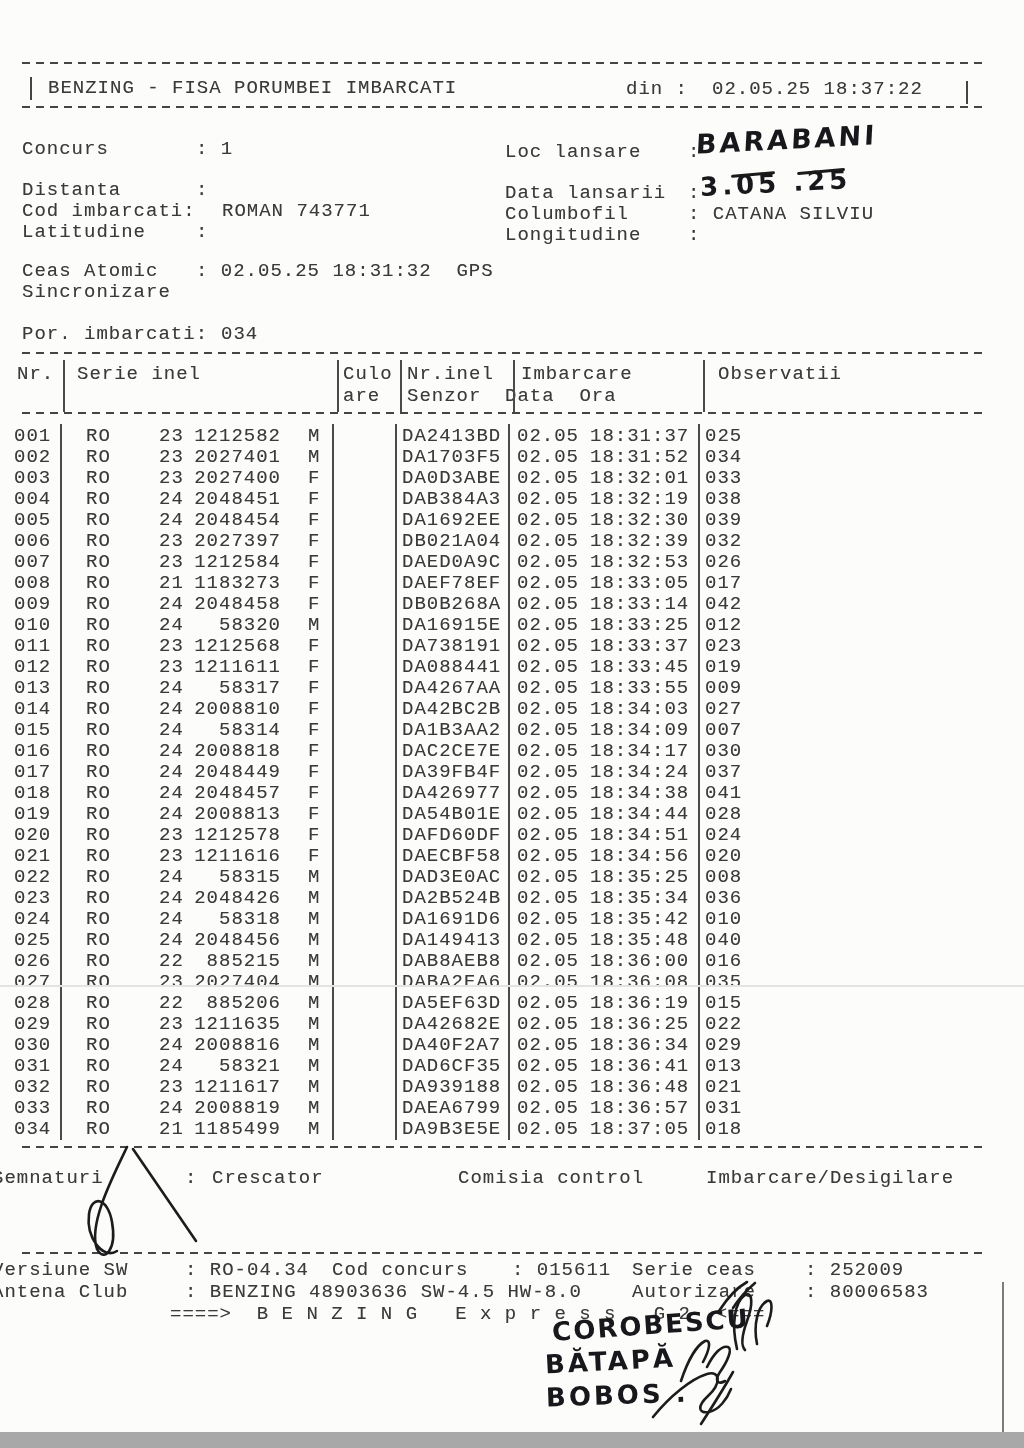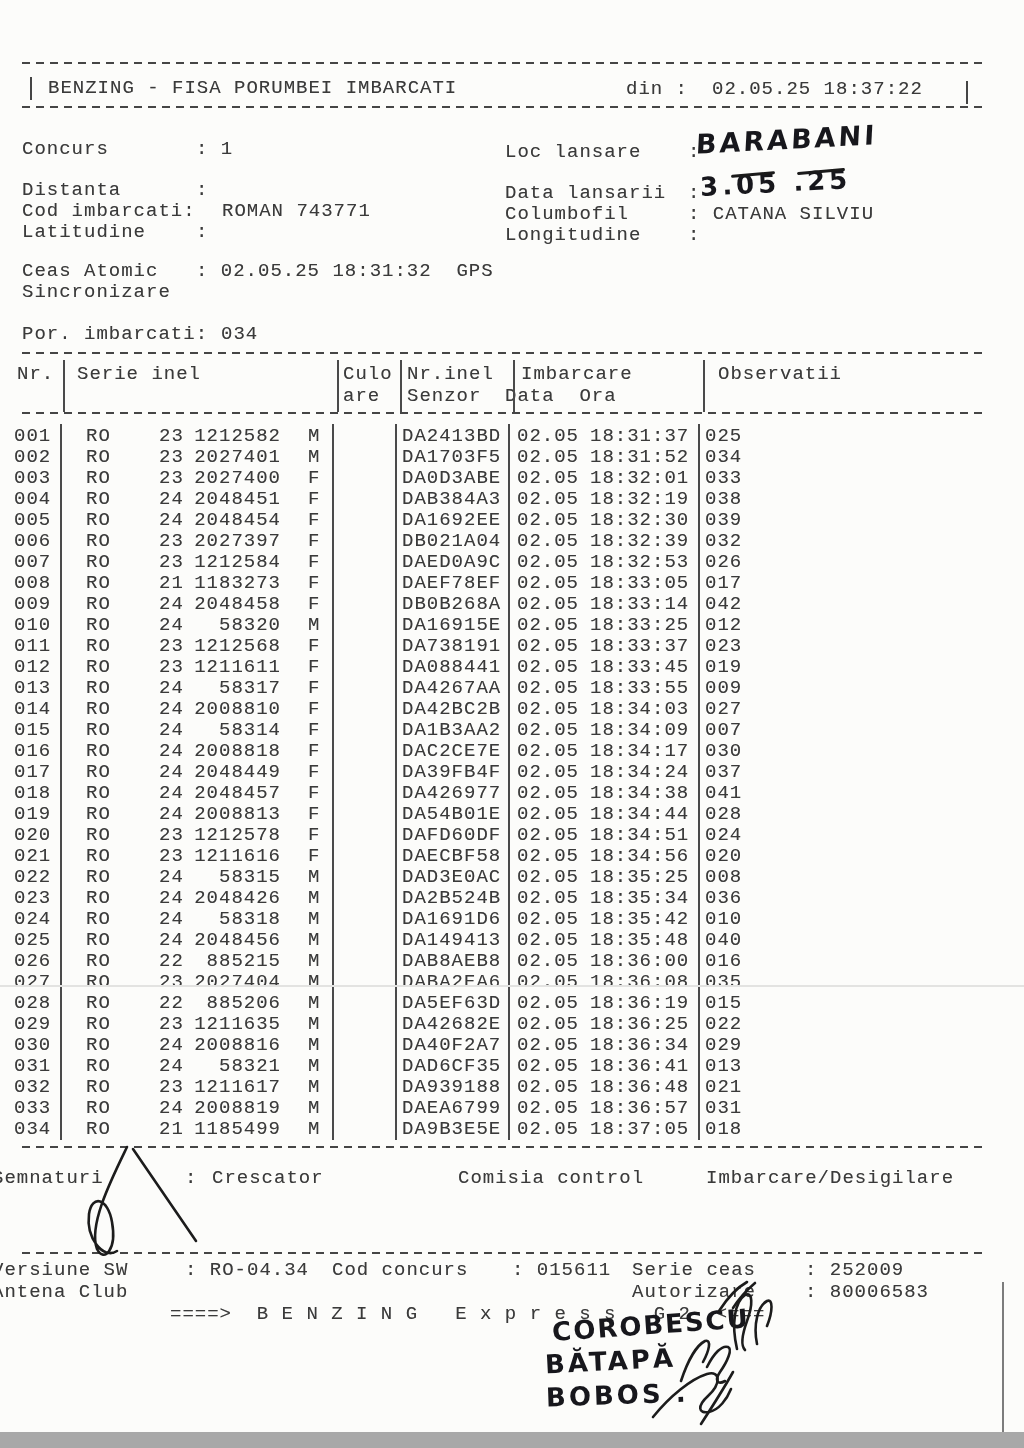--- a/index.html
+++ b/index.html
@@ -520,20 +520,21 @@
   <div class="dash" style="top:1252px"></div>
 
   <span class="t" style="left:-8px;top:1260px">Versiune SW</span>
   <span class="t" style="left:185px;top:1260px">: RO-04.34</span>
   <span class="t" style="left:332px;top:1260px">Cod concurs</span>
   <span class="t" style="left:512px;top:1260px">: 015611</span>
   <span class="t" style="left:632px;top:1260px">Serie ceas</span>
   <span class="t" style="left:805px;top:1260px">: 252009</span>
 
   <span class="t" style="left:-8px;top:1282px">Antena Club</span>
+  <span class="t" style="left:185px;top:1282px">: BENZING 48903636 SW-4.5 HW-8.0</span>
   <span class="t" style="left:632px;top:1282px">Autorizare</span>
   <span class="t" style="left:805px;top:1282px">: 80006583</span>
 
   <span class="t" style="left:170px;top:1304px">====&gt;  B E N Z I N G   E x p r e s s   G 2  &lt;===</span>
 
   <span class="hw" style="left:696px;top:124px;font-size:27px;letter-spacing:3px;transform:rotate(-3deg) skewX(-6deg)">BARABANI</span>
   <span class="hw" style="left:700px;top:168px;font-size:26px;letter-spacing:4px;transform:rotate(-3deg)">3.05 .25</span>
   <div class="stroke" style="left:731px;top:173px;width:44px;transform:rotate(-5deg)"></div>
   <div class="stroke" style="left:797px;top:170px;width:48px;transform:rotate(-5deg)"></div>
 

